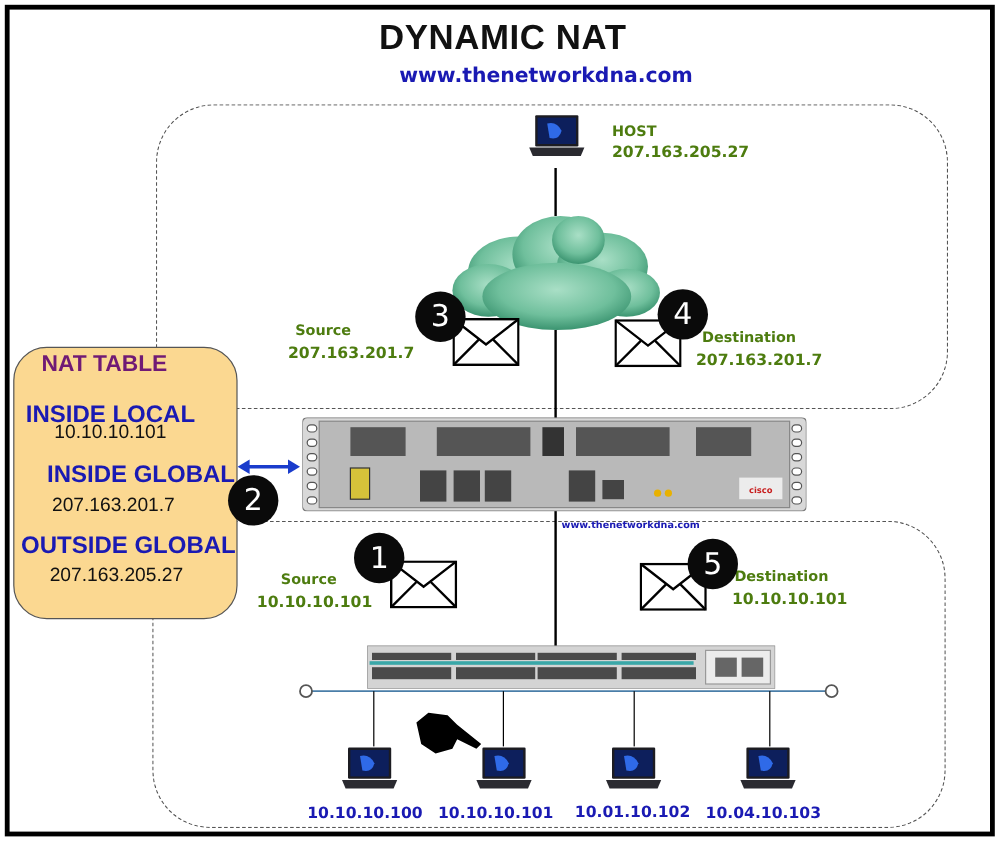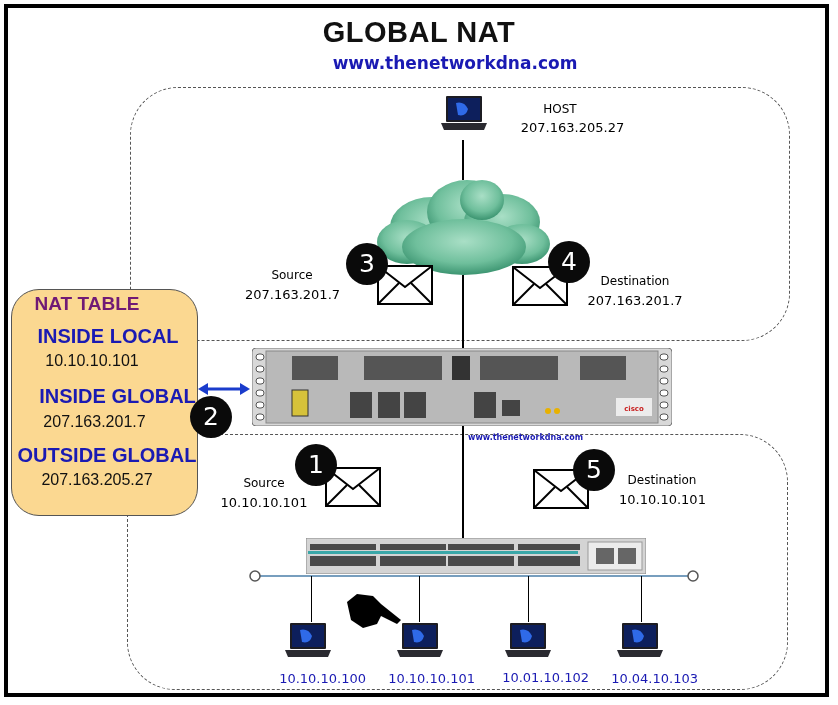--- a/index.html
+++ b/index.html
@@ -2,38 +2,38 @@
 <html><head>
 <meta charset="utf-8">
 <style>
   html, body { margin:0; padding:0; background:#fff; }
   body { width:838px; height:705px; position:relative; overflow:hidden; font-family:"DejaVu Sans", sans-serif; }
   .frame { position:absolute; left:4px; top:4px; width:825px; height:693px; border:4px solid #000; box-sizing:border-box; }
   .abs { position:absolute; }
   .title { left:0; width:838px; top:16px; text-align:center; font-family:"Liberation Sans", sans-serif; font-weight:bold; font-size:29px; color:#111; letter-spacing:0.5px; }
   .subtitle { left:0; width:910px; top:53px; text-align:center; font-family:"DejaVu Sans", sans-serif; font-weight:bold; font-size:17px; color:#1a1ab3; }
   .zone { position:absolute; border:1.5px dashed #555; border-radius:48px; box-sizing:border-box; }
-  .lbl { position:absolute; font-family:"DejaVu Sans", sans-serif; font-weight:normal; font-size:12px; color:#000000; text-align:center; line-height:19px; }
-  .ip-bottom { position:absolute; font-family:"DejaVu Sans", sans-serif; font-weight:normal; font-size:13px; color:#1a1ab3; text-align:right; width:110px; }
+  .lbl { position:absolute; font-family:"DejaVu Sans", sans-serif; font-weight:bold; font-size:12px; color:#4d7c0f; text-align:left; line-height:19px; }
+  .ip-bottom { position:absolute; font-family:"DejaVu Sans", sans-serif; font-weight:bold; font-size:13px; color:#1a1ab3; text-align:left; width:110px; }
   .badge { position:absolute; width:42px; height:42px; border-radius:50%; background:#0a0a0a; color:#fff; font-family:"DejaVu Sans", sans-serif; font-size:25px; text-align:center; line-height:42px; z-index:3; }
   .env { position:absolute; width:56px; height:40px; z-index:2; }
   .vline { position:absolute; width:2px; background:#000; }
   .nat { position:absolute; left:11px; top:289px; width:187px; height:227px; background:#fbd891; border:1.5px solid #555; border-radius:28px; box-sizing:border-box; z-index:2; }
   .nat-title { position:absolute; left:0; width:150px; top:3px; text-align:center; font-family:"Liberation Sans", sans-serif; font-weight:bold; font-size:19px; color:#701a75; }
   .nat-h { position:absolute; left:0; width:183px; text-align:center; font-family:"Liberation Sans", sans-serif; font-weight:bold; font-size:20px; color:#1a1ab3; }
   .nat-v { position:absolute; left:0; width:183px; text-align:center; font-family:"Liberation Sans", sans-serif; font-size:16px; color:#111; }
   .laptop { position:absolute; width:48px; height:36px; }
   .wm { position:absolute; font-family:"DejaVu Sans", sans-serif; font-weight:bold; font-size:8px; color:#1a1ab3; }
 </style>
 </head>
 <body>
 
 <div class="frame"></div>
 
-<div class="abs title">GLOBAL NAT</div>
+<div class="abs title">DYNAMIC NAT</div>
 <div class="abs subtitle">www.thenetworkdna.com</div>
 
 <div class="zone" style="left:130px; top:87px; width:660px; height:254px;"></div>
 <div class="zone" style="left:127px; top:434px; width:661px; height:256px;"></div>
 
 <div class="vline" style="left:462px; top:140px; height:40px;"></div>
 <div class="vline" style="left:462px; top:275px; height:75px;"></div>
 <div class="vline" style="left:462px; top:425px; height:115px;"></div>
 
 <svg class="laptop" style="left:440px; top:95px;" viewBox="0 0 48 36">
@@ -79,21 +79,21 @@
   <polyline points="1,1 28,22 55,1" fill="none" stroke="#000" stroke-width="2"></polyline>
   <line x1="1" y1="39" x2="22" y2="18" stroke="#000" stroke-width="2"></line>
   <line x1="55" y1="39" x2="34" y2="18" stroke="#000" stroke-width="2"></line>
 </svg>
 <div class="badge" style="left:548px; top:241px;">4</div>
 <div class="lbl" style="left:585px; top:272px; width:100px;">Destination</div>
 <div class="lbl" style="left:580px; top:291px; width:110px; font-size:13px;">207.163.201.7</div>
 
 <div class="nat">
   <div class="nat-title">NAT TABLE</div>
-  <div class="nat-h" style="top:35px; width:160px;padding-left:16px;">INSIDE LOCAL</div>
+  <div class="nat-h" style="top:45px; width:160px;">INSIDE LOCAL</div>
   <div class="nat-v" style="top:62px; width:160px;">10.10.10.101</div>
   <div class="nat-h" style="top:95px; width:175px;margin-left:18px;">INSIDE GLOBAL</div>
   <div class="nat-v" style="top:123px; width:165px;">207.163.201.7</div>
   <div class="nat-h" style="top:154px; width:190px;text-align:center;">OUTSIDE GLOBAL</div>
   <div class="nat-v" style="top:181px; width:170px;">207.163.205.27</div>
 </div>
 
 <svg class="abs" style="left:198px; top:382px; width:52px; height:14px;" viewBox="0 0 52 14">
   <line x1="8" y1="7" x2="44" y2="7" stroke="#1a3ccc" stroke-width="3"></line>
   <polygon points="0,7 10,1 10,13" fill="#1a3ccc"></polygon>

